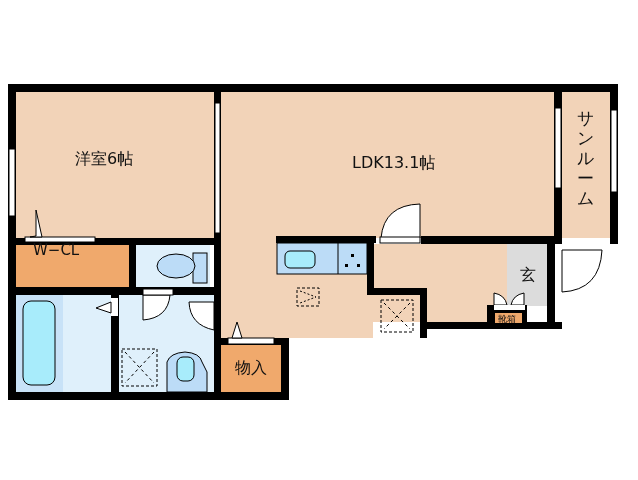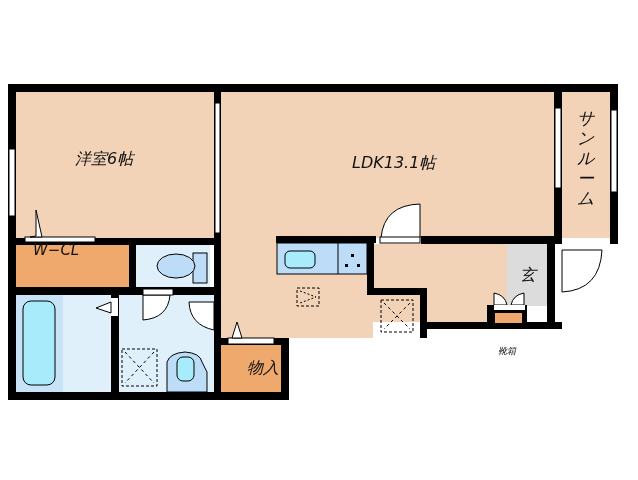--- a/index.html
+++ b/index.html
@@ -1,19 +1,19 @@
 <!DOCTYPE html>
 <html><head>
 <meta charset="utf-8">
 <style>
   html,body{margin:0;padding:0;background:#fff;}
   body{width:638px;height:480px;position:relative;overflow:hidden;font-family:"DejaVu Sans",sans-serif;}
   .wall{position:absolute;background:#000;}
   .room{position:absolute;}
-  .lbl{position:absolute;color:#111;font-size:16px;white-space:nowrap;font-style:italic;}
+  .lbl{position:absolute;color:#111;font-size:16px;white-space:nowrap;}
   svg{position:absolute;left:0;top:0;}
 </style>
 </head>
 <body>
 
 <div class="room" style="left:16px;top:92px;width:198px;height:146px;background:#f2d3b8;"></div>
 <div class="room" style="left:221px;top:92px;width:333px;height:146px;background:#f2d3b8;"></div>
 <div class="room" style="left:221px;top:238px;width:152px;height:100px;background:#f2d3b8;"></div>
 <div class="room" style="left:373px;top:244px;width:135px;height:78px;background:#f2d3b8;"></div>
 <div class="room" style="left:562px;top:92px;width:48px;height:146px;background:#f2d3b8;"></div>
@@ -100,15 +100,15 @@
   <path d="M494,293 L494,305 L507,305 Q505,295 494,293 Z" fill="#fff" stroke="#000" stroke-width="1"></path>
   <path d="M524,293 L524,305 L511,305 Q513,295 524,293 Z" fill="#fff" stroke="#000" stroke-width="1"></path>
   <rect x="494" y="305" width="31" height="5" fill="#fff"></rect>
   <rect x="495" y="313" width="27" height="10" fill="#f0a96c"></rect>
 </svg>
 
 <div class="lbl" style="left:75px;top:149px;">洋室6帖</div>
 <div class="lbl" style="left:352px;top:153px;">LDK13.1帖</div>
 <div class="lbl" style="left:577px;top:108px;width:18px;white-space:normal;line-height:20px;font-size:17px;">サンルーム</div>
 <div class="lbl" style="left:33px;top:241px;font-size:15px;">W−CL</div>
-<div class="lbl" style="left:247px;top:358px;">物入</div>
+<div class="lbl" style="left:235px;top:358px;">物入</div>
 <div class="lbl" style="left:520px;top:265px;">玄</div>
-<div class="lbl" style="left:498px;top:313px;font-size:9px;margin-top:32px;">靴箱</div>
+<div class="lbl" style="left:498px;top:313px;font-size:9px;">靴箱</div>
 
 </body></html>

